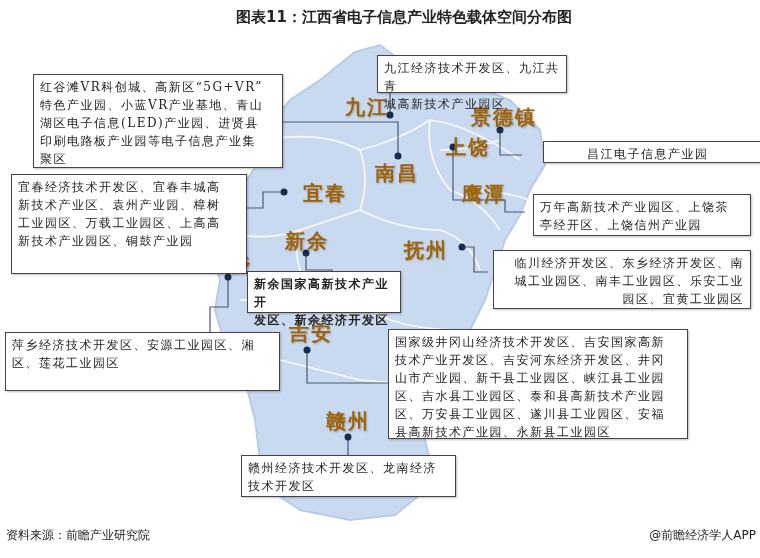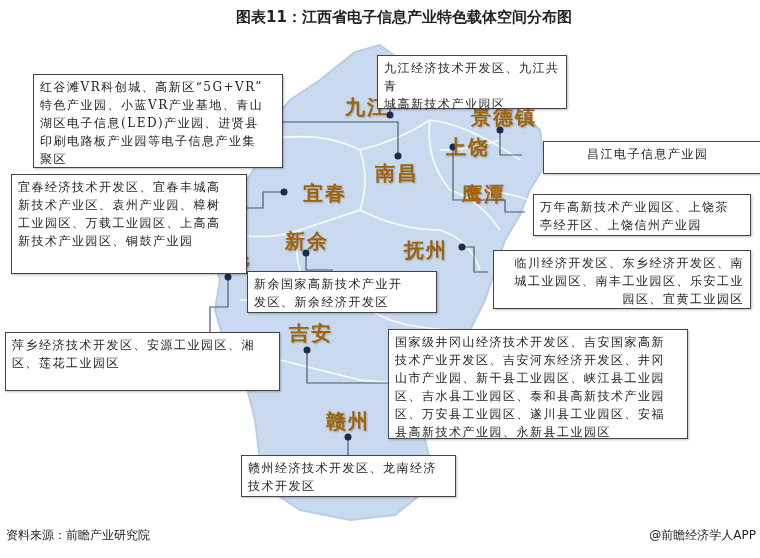--- a/index.html
+++ b/index.html
@@ -74,26 +74,26 @@
 <div class="city" style="left:326px;top:408px;">赣州</div>
 
 <div class="box" style="left:33px;top:74px;width:250px;height:94px;">
   <div>红谷滩VR科创城、高新区“5G+VR”</div>
   <div>特色产业园、小蓝VR产业基地、青山</div>
   <div>湖区电子信息(LED)产业园、进贤县</div>
   <div>印刷电路板产业园等电子信息产业集</div>
   <div>聚区</div>
 </div>
 
-<div class="box" style="left:377px;top:55px;width:190px;height:54px;">
+<div class="box" style="left:377px;top:55px;width:190px;height:38px;">
   <div>九江经济技术开发区、九江共青</div>
   <div>城高新技术产业园区</div>
 </div>
 
-<div class="box" style="left:543px;top:141px;width:218px;height:33px;padding-left:43px;">
+<div class="box" style="left:543px;top:141px;width:218px;height:22px;padding-left:43px;">
   <div>昌江电子信息产业园</div>
 </div>
 
 <div class="box" style="left:533px;top:194px;width:218px;height:42px;">
   <div>万年高新技术产业园区、上饶茶</div>
   <div>亭经开区、上饶信州产业园</div>
 </div>
 
 <div class="box" style="left:11px;top:174px;width:236px;height:100px;">
   <div>宜春经济技术开发区、宜春丰城高</div>
@@ -101,21 +101,21 @@
   <div>工业园区、万载工业园区、上高高</div>
   <div>新技术产业园区、铜鼓产业园</div>
 </div>
 
 <div class="box" style="left:493px;top:250px;width:258px;height:59px;text-align:right;">
   <div>临川经济开发区、东乡经济开发区、南</div>
   <div>城工业园区、南丰工业园区、乐安工业</div>
   <div>园区、宜黄工业园区</div>
 </div>
 
-<div class="box" style="left:247px;top:271px;width:190px;height:42px;">
+<div class="box" style="left:247px;top:271px;width:154px;height:42px;font-weight:bold;">
   <div>新余国家高新技术产业开</div>
   <div>发区、新余经济开发区</div>
 </div>
 
 <div class="box" style="left:5px;top:332px;width:275px;height:59px;">
   <div>萍乡经济技术开发区、安源工业园区、湘</div>
   <div>区、莲花工业园区</div>
 </div>
 
 <div class="box" style="left:388px;top:329px;width:300px;height:110px;">

